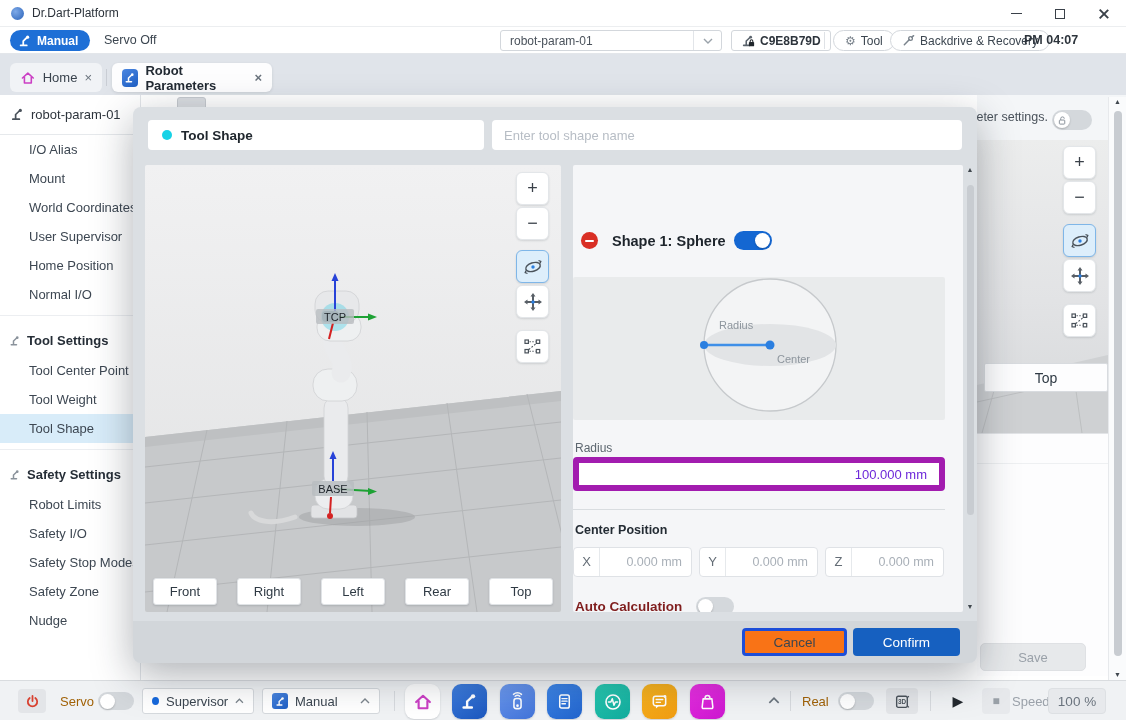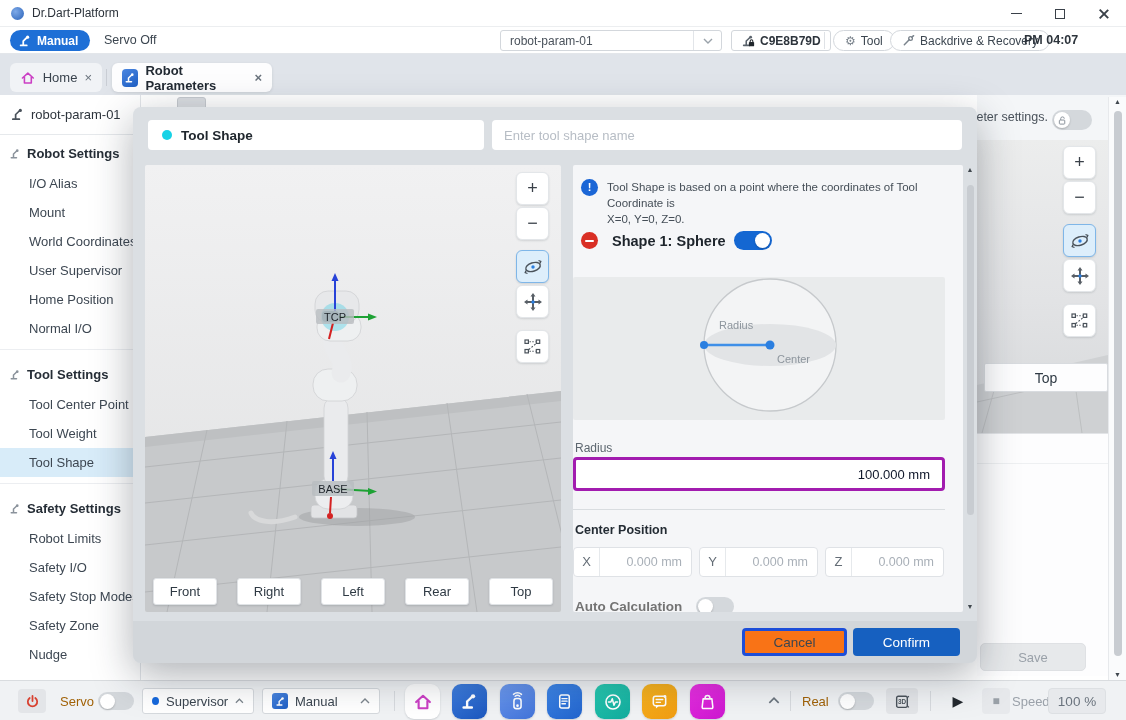--- a/index.html
+++ b/index.html
@@ -91,29 +91,29 @@
   .minus-icon{width:17px;height:17px;border-radius:50%;background:#d92f25;position:relative}
   .minus-icon::before{content:"";position:absolute;left:4px;top:7.5px;width:9px;height:2px;background:#fff;border-radius:1px}
   .shape-title{font-size:14.5px;font-weight:bold;color:#1d242b;margin-left:6px}
   .toggle{position:relative;border-radius:10px;width:38px;height:19px}
   .toggle .knob{position:absolute;top:2px;width:15px;height:15px;border-radius:50%;background:#fff;box-shadow:0 1px 2px rgba(0,0,0,.2)}
   .toggle.on{background:#1467d2}.toggle.on .knob{right:2px}
   .toggle.off{background:#d4d8dc}.toggle.off .knob{left:2px}
   .diagram{position:absolute;left:0;top:112px;width:372px;height:143px;background:#e9ebec;border-radius:2px}
   .dg-label{position:absolute;font-size:11px;color:#8d959d}
   .field-label{position:absolute;left:2px;top:276px;font-size:12px;color:#5c666f}
-  .radius-input{position:absolute;left:0;top:292px;width:372px;height:34px;background:#fff;border:3px solid #a21caf;border-radius:4px;text-align:right;padding-right:12px;font-size:13px;color:#0f172a;font-family:"Liberation Sans",sans-serif}
+  .radius-input{position:absolute;left:0;top:292px;width:372px;height:34px;background:#fff;border:6px solid #a21caf;border-radius:4px;text-align:right;padding-right:12px;font-size:13px;color:#6d28d9;font-family:"Liberation Sans",sans-serif}
   .panel-divider{position:absolute;left:0;top:344px;width:372px;height:1px;background:#d9dde0}
   .center-label{position:absolute;left:2px;top:358px;font-size:12.5px;font-weight:bold;color:#242c34}
   .xyz-row{position:absolute;left:0;top:382px;width:372px;display:flex;gap:7px}
   .xyz-field{width:119px;height:30px;background:#fff;border:1px solid #dfe2e6;border-radius:4px;display:flex;align-items:center;overflow:hidden}
   .xyz-axis{width:26px;text-align:center;font-size:13px;color:#646d76;border-right:1px solid #e6e9ec;line-height:28px}
   .xyz-value{flex:1;border:none;width:60px;text-align:right;padding-right:9px;font-size:12.5px;color:#a9b0b8;font-family:"Liberation Sans",sans-serif;background:transparent}
   .autocalc-row{position:absolute;left:2px;top:432px;display:flex;align-items:center;gap:14px}
-  .autocalc-label{font-size:13.5px;font-weight:bold;color:#737373}
+  .autocalc-label{font-size:13.5px;font-weight:bold;color:#7f1d1d}
   .modal-footer{position:absolute;left:0;top:514px;width:844px;height:42px;background:#d2d6da;border-radius:0 0 8px 8px;z-index:5}
   .cancel-btn{position:absolute;left:609px;top:7px;width:105px;height:28px;background:#f97316;border:3px solid #1d4ed8;border-radius:4px;font-size:13.5px;color:#3c4650;display:flex;align-items:center;justify-content:center}
   .confirm-btn{position:absolute;left:720px;top:7px;width:107px;height:28px;background:#1660c0;border-radius:4px;font-size:13.5px;color:#fff;display:flex;align-items:center;justify-content:center}
 
   
   .bottombar{position:absolute;left:0;top:680px;width:1126px;height:40px;background:#f0f2f4;border-top:1px solid #d9dcdf}
   .power-btn{position:absolute;left:18px;top:8px;width:28px;height:24px;background:#e3e5e8;border-radius:4px;display:flex;align-items:center;justify-content:center}
   .bb-label{position:absolute;top:13px;font-size:13px;color:#a16207}
   .bb-label.dim{color:#9aa1a9}
   .bb-toggle{position:absolute;top:11px}
@@ -211,27 +211,20 @@
     </div>
   </div>
 
   <div class="sidebar">
     <div class="sidebar-header">
       <svg width="15" height="15" viewBox="0 0 16 16">
           <path d="M3 13 h7 M6 13 V8 L10.2 4" stroke="#4a525b" stroke-width="1.8" fill="none" stroke-linecap="round"></path>
           <circle cx="11" cy="3.6" r="1.7" fill="#4a525b"></circle>
         </svg>
       <span>robot-param-01</span>
-    </div>
-    <div class="nav-section-title">
-      <svg width="12" height="12" viewBox="0 0 16 16">
-          <path d="M3 13 h7 M6 13 V8 L10.2 4" stroke="#8a929b" stroke-width="2" fill="none" stroke-linecap="round"></path>
-          <circle cx="11" cy="3.6" r="1.8" fill="#8a929b"></circle>
-        </svg>
-      <span>Robot Settings</span>
     </div>
     <div class="nav-item">I/O Alias</div>
     <div class="nav-item">Mount</div>
     <div class="nav-item">World Coordinates</div>
     <div class="nav-item">User Supervisor</div>
     <div class="nav-item">Home Position</div>
     <div class="nav-item">Normal I/O</div>
     <div class="nav-divider"></div>
     <div class="nav-section-title">
       <svg width="12" height="12" viewBox="0 0 16 16">
@@ -414,27 +407,20 @@
       <div class="view-btn-row">
         <div class="view-btn">Front</div>
         <div class="view-btn">Right</div>
         <div class="view-btn">Left</div>
         <div class="view-btn">Rear</div>
         <div class="view-btn">Top</div>
       </div>
     </div>
 
     <div class="panel">
-      <div class="info-row">
-        <span class="info-icon"></span>
-        <div class="info-text">
-          <div>Tool Shape is based on a point where the coordinates of Tool Coordinate is</div>
-          <div>X=0, Y=0, Z=0.</div>
-        </div>
-      </div>
       <div class="shape-row">
         <span class="minus-icon"></span>
         <span class="shape-title">Shape 1: Sphere</span>
         <div class="toggle on">
             <span class="knob"></span>
           </div>
       </div>
       <div class="diagram">
         <svg width="372" height="143" viewBox="0 0 372 143">
           <circle cx="197" cy="68" r="66" fill="#f3f4f5" stroke="#c6c9cc" stroke-width="1.3"></circle>

